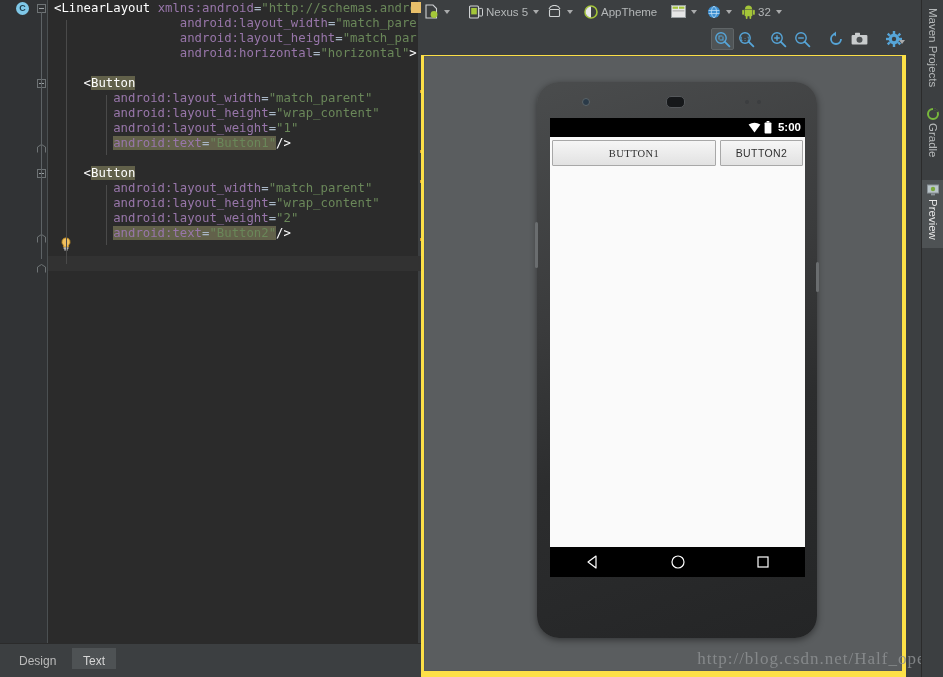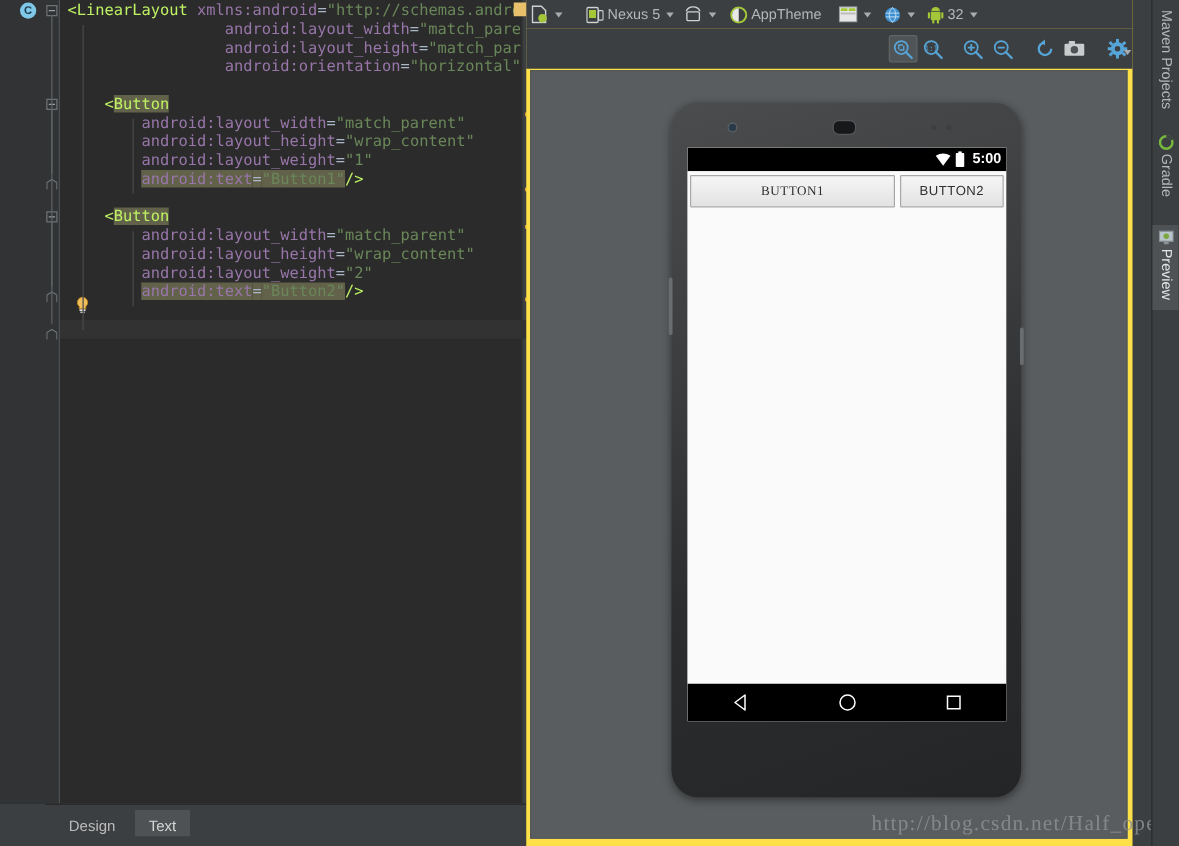--- a/index.html
+++ b/index.html
@@ -58,21 +58,21 @@
   .code-line {
     position: absolute;
     left: 0;
     height: 15px;
     line-height: 15px;
     white-space: pre;
     font-family: "DejaVu Sans Mono", monospace;
     font-size: 12.3px;
     color: #a9b7c6;
   }
-  .tag      { color: #bef264; }
+  .tag      { color: #ffffff; }
   .attr     { color: #9876aa; }
   .val      { color: #6a8759; }
   .punct    { color: #a9b7c6; }
   .eq       { color: #a9b7c6; }
   .hl       { background: #62614a; }
   .caretline {
     position: absolute;
     left: 48px; right: 0;
     height: 15px;
     background: #323232;
@@ -143,21 +143,20 @@
     background: #4a4a4a;
   }
 
   
   #bottom-tabs {
     position: absolute;
     left: 0; top: 643px;
     width: 435px; height: 34px;
     background: #3c3f41;
     border-top: 1px solid #2b2b2b;
-    margin-left: 36px;
   }
   .btab {
     position: absolute;
     top: 4px;
     height: 26px;
     line-height: 26px;
     padding: 0 11px;
     font-size: 12px;
     color: #bbbbbb;
     box-sizing: border-box;
@@ -429,21 +428,21 @@
             <path d="M0.5 8.5 L0.5 3 L4.5 0.5 L8.5 3 L8.5 8.5" fill="none" stroke="#6e7375" stroke-width="1"></path>
           </svg></div>
         <div class="fold-line" style="top: 12px; height: 247px;"></div>
         <div class="fold-line" style="top: 87px; height: 52px;"></div>
         <div class="fold-line" style="top: 177px; height: 52px;"></div>
       </div>
     <div id="code-area">
         <div class="code-line" style="top: 1px; left: 6px;"><span class="tag">&lt;LinearLayout</span><span class="punct"> </span><span class="attr">xmlns:android</span><span class="eq">=</span><span class="val">"http://schemas.android.c</span></div>
         <div class="code-line" style="top: 16px; left: 131.8px;"><span class="attr">android:layout_width</span><span class="eq">=</span><span class="val">"match_parent"</span></div>
         <div class="code-line" style="top: 31px; left: 131.8px;"><span class="attr">android:layout_height</span><span class="eq">=</span><span class="val">"match_parent"</span></div>
-        <div class="code-line" style="top: 46px; left: 131.8px;"><span class="attr">android:orientation</span><span class="eq">=</span><span class="val">"horizontal"</span><span class="tag">&gt;</span></div>
+        <div class="code-line" style="top: 46px; left: 131.8px;"><span class="attr">android:horizontal</span><span class="eq">=</span><span class="val">"horizontal"</span><span class="tag">&gt;</span></div>
         <div class="code-line" style="top: 61px; left: 6px;"></div>
         <div class="code-line" style="top: 76px; left: 35.6px;"><span class="tag">&lt;</span><span class="tag hl">Button</span></div>
         <div class="code-line" style="top: 91px; left: 65.2px;"><span class="attr">android:layout_width</span><span class="eq">=</span><span class="val">"match_parent"</span></div>
         <div class="code-line" style="top: 106px; left: 65.2px;"><span class="attr">android:layout_height</span><span class="eq">=</span><span class="val">"wrap_content"</span></div>
         <div class="code-line" style="top: 121px; left: 65.2px;"><span class="attr">android:layout_weight</span><span class="eq">=</span><span class="val">"1"</span></div>
         <div class="code-line" style="top: 136px; left: 65.2px;"><span class="attr hl">android:text</span><span class="eq hl">=</span><span class="val hl">"Button1"</span><span class="tag">/&gt;</span></div>
         <div class="code-line" style="top: 151px; left: 6px;"></div>
         <div class="code-line" style="top: 166px; left: 35.6px;"><span class="tag">&lt;</span><span class="tag hl">Button</span></div>
         <div class="code-line" style="top: 181px; left: 65.2px;"><span class="attr">android:layout_width</span><span class="eq">=</span><span class="val">"match_parent"</span></div>
         <div class="code-line" style="top: 196px; left: 65.2px;"><span class="attr">android:layout_height</span><span class="eq">=</span><span class="val">"wrap_content"</span></div>

